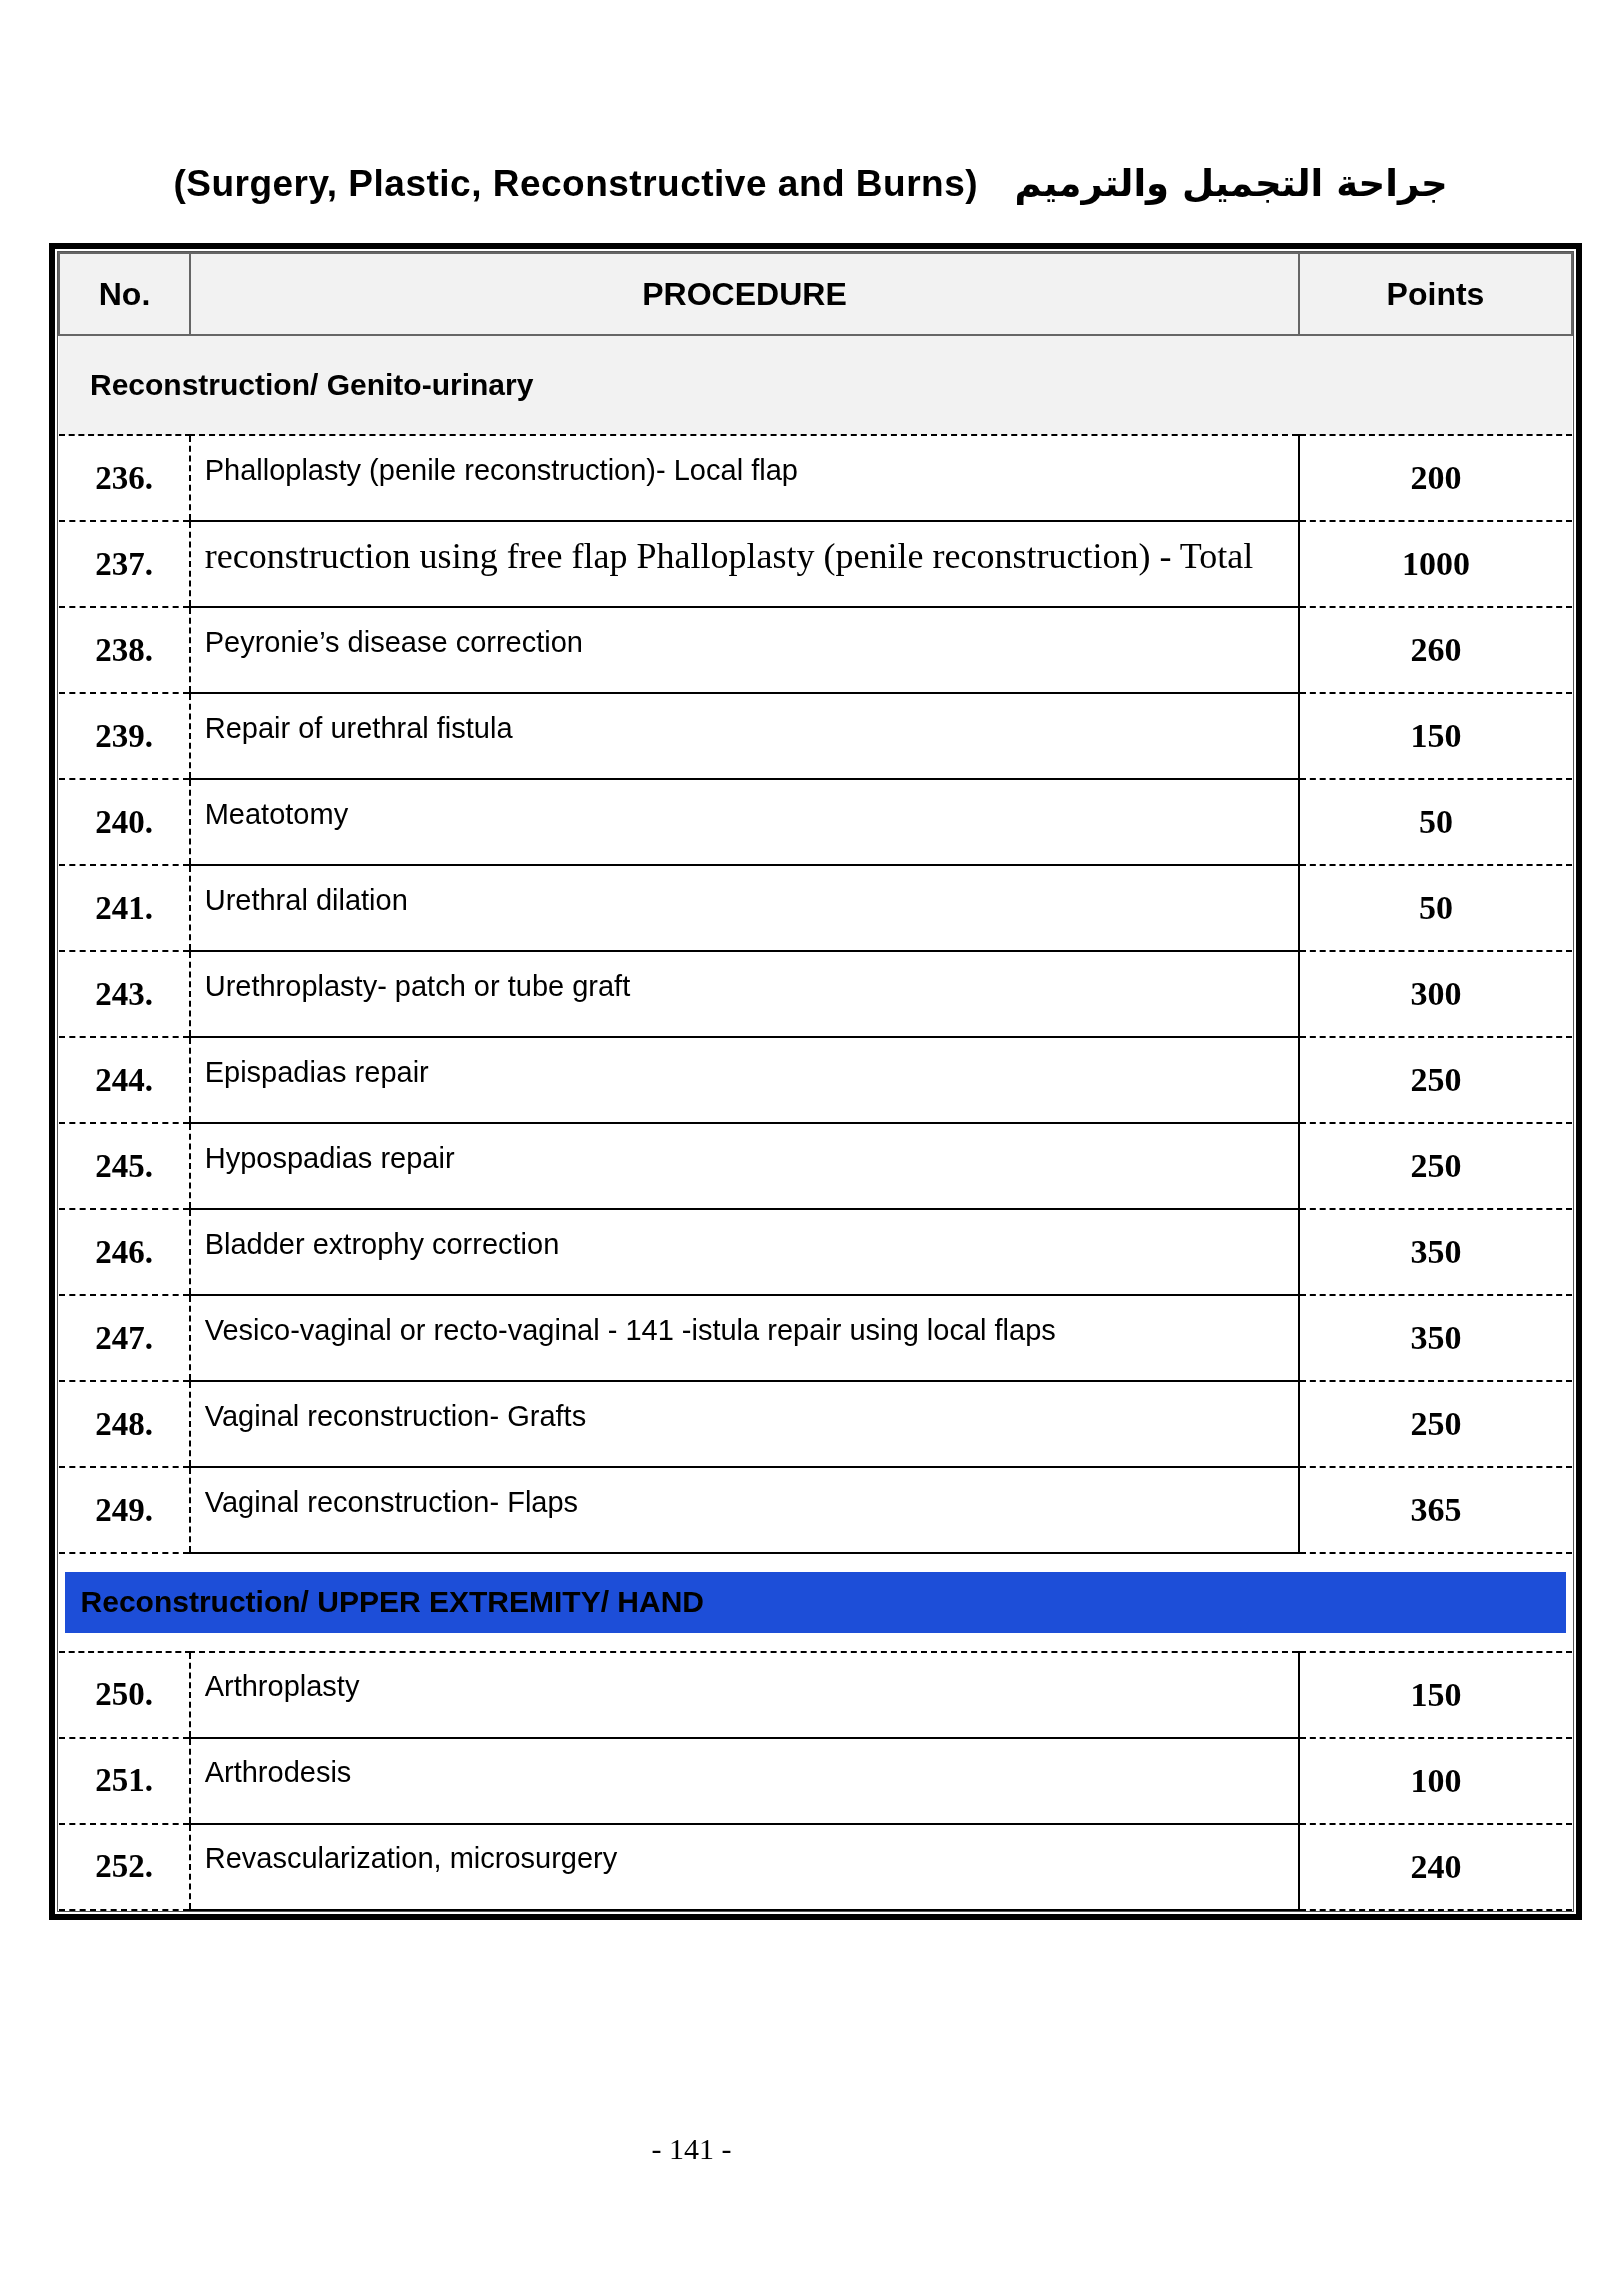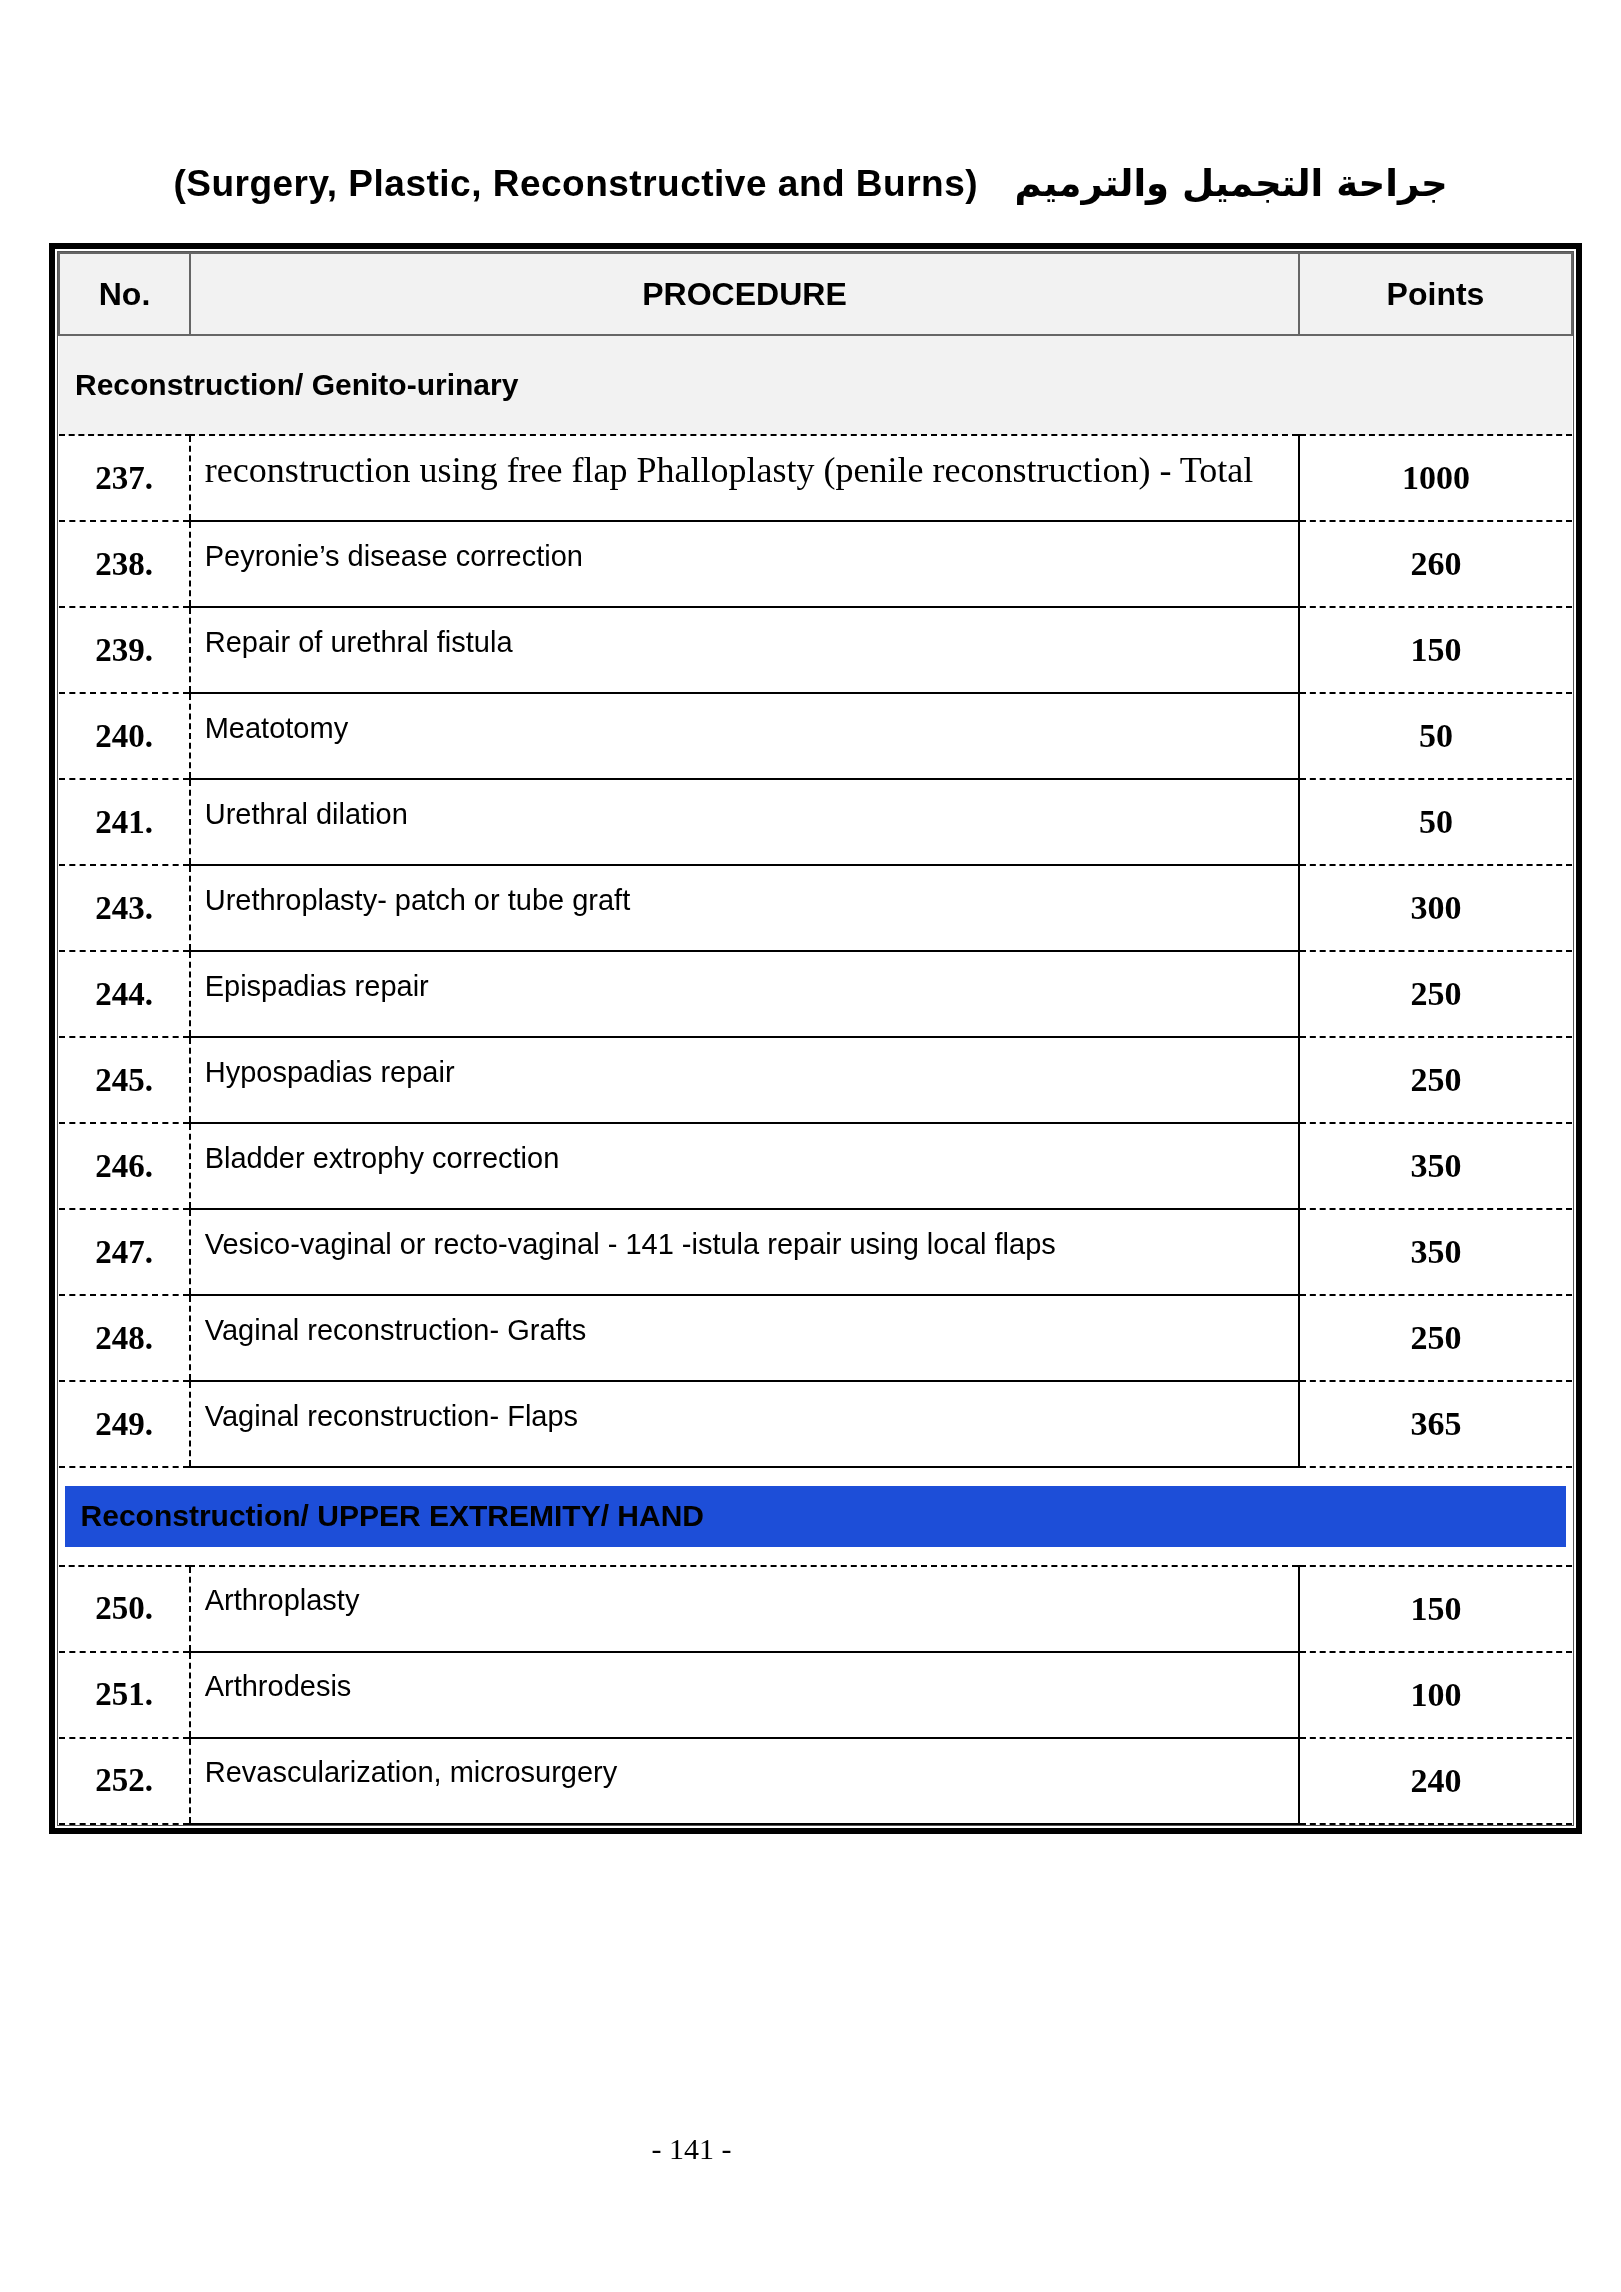--- a/index.html
+++ b/index.html
@@ -17,21 +17,21 @@
     .frame-inner { border: 1px solid #555; }
     table { width: 100%; border-collapse: collapse; table-layout: fixed; }
     col.c-no { width: 131px; }
     col.c-proc { width: 1109px; }
     col.c-pts { width: auto; }
     th {
       background: #f2f2f2; height: 78px; font-size: 32px; font-weight: bold;
       border: 2.9px double #666; font-family: "Liberation Sans", sans-serif; margin-left: 40px;
     }
     td.sec {
-      background: #f2f2f2; font-weight: bold; font-size: 30px; padding-left: 16px;
+      background: #f2f2f2; font-weight: bold; font-size: 30px; padding-left: 31px;
       height: 96px; border-bottom: 2px dashed #000; font-family: "Liberation Sans", sans-serif;
     }
     tr.sec2 td { background: #fff; padding: 17.6px 5.9px; border-bottom: 2px dashed #000; }
     tr.sec2 .secbox { background: #1d4ed8; font-weight: bold; font-size: 30px; padding: 13.7px 15.7px; }
     td.no {
       font-family: "Liberation Serif", serif; font-weight: bold; font-size: 33px;
       text-align: center; border-right: 2px dashed #000; border-bottom: 2px dashed #000;
     }
     td.proc {
       font-size: 29px; padding-left: 13.7px; border-bottom: 2.9px solid #000;
@@ -68,20 +68,25 @@
       <thead>
         <tr>
           <th>No.</th>
           <th>PROCEDURE</th>
           <th>Points</th>
         </tr>
       </thead>
       <tbody id="tbody">
           <tr>
             <td colspan="3" class="sec">Reconstruction/ Genito-urinary</td>
+          </tr>
+          <tr class="r">
+            <td class="no">236.</td>
+            <td class="proc"><span>Phalloplasty (penile reconstruction)- Local flap</span></td>
+            <td class="pts">200</td>
           </tr>
           <tr class="r">
             <td class="no">237.</td>
             <td class="proc alt"><span>reconstruction using free flap Phalloplasty (penile reconstruction) - Total</span></td>
             <td class="pts">1000</td>
           </tr>
           <tr class="r">
             <td class="no">238.</td>
             <td class="proc"><span>Peyronie’s disease correction</span></td>
             <td class="pts">260</td>

